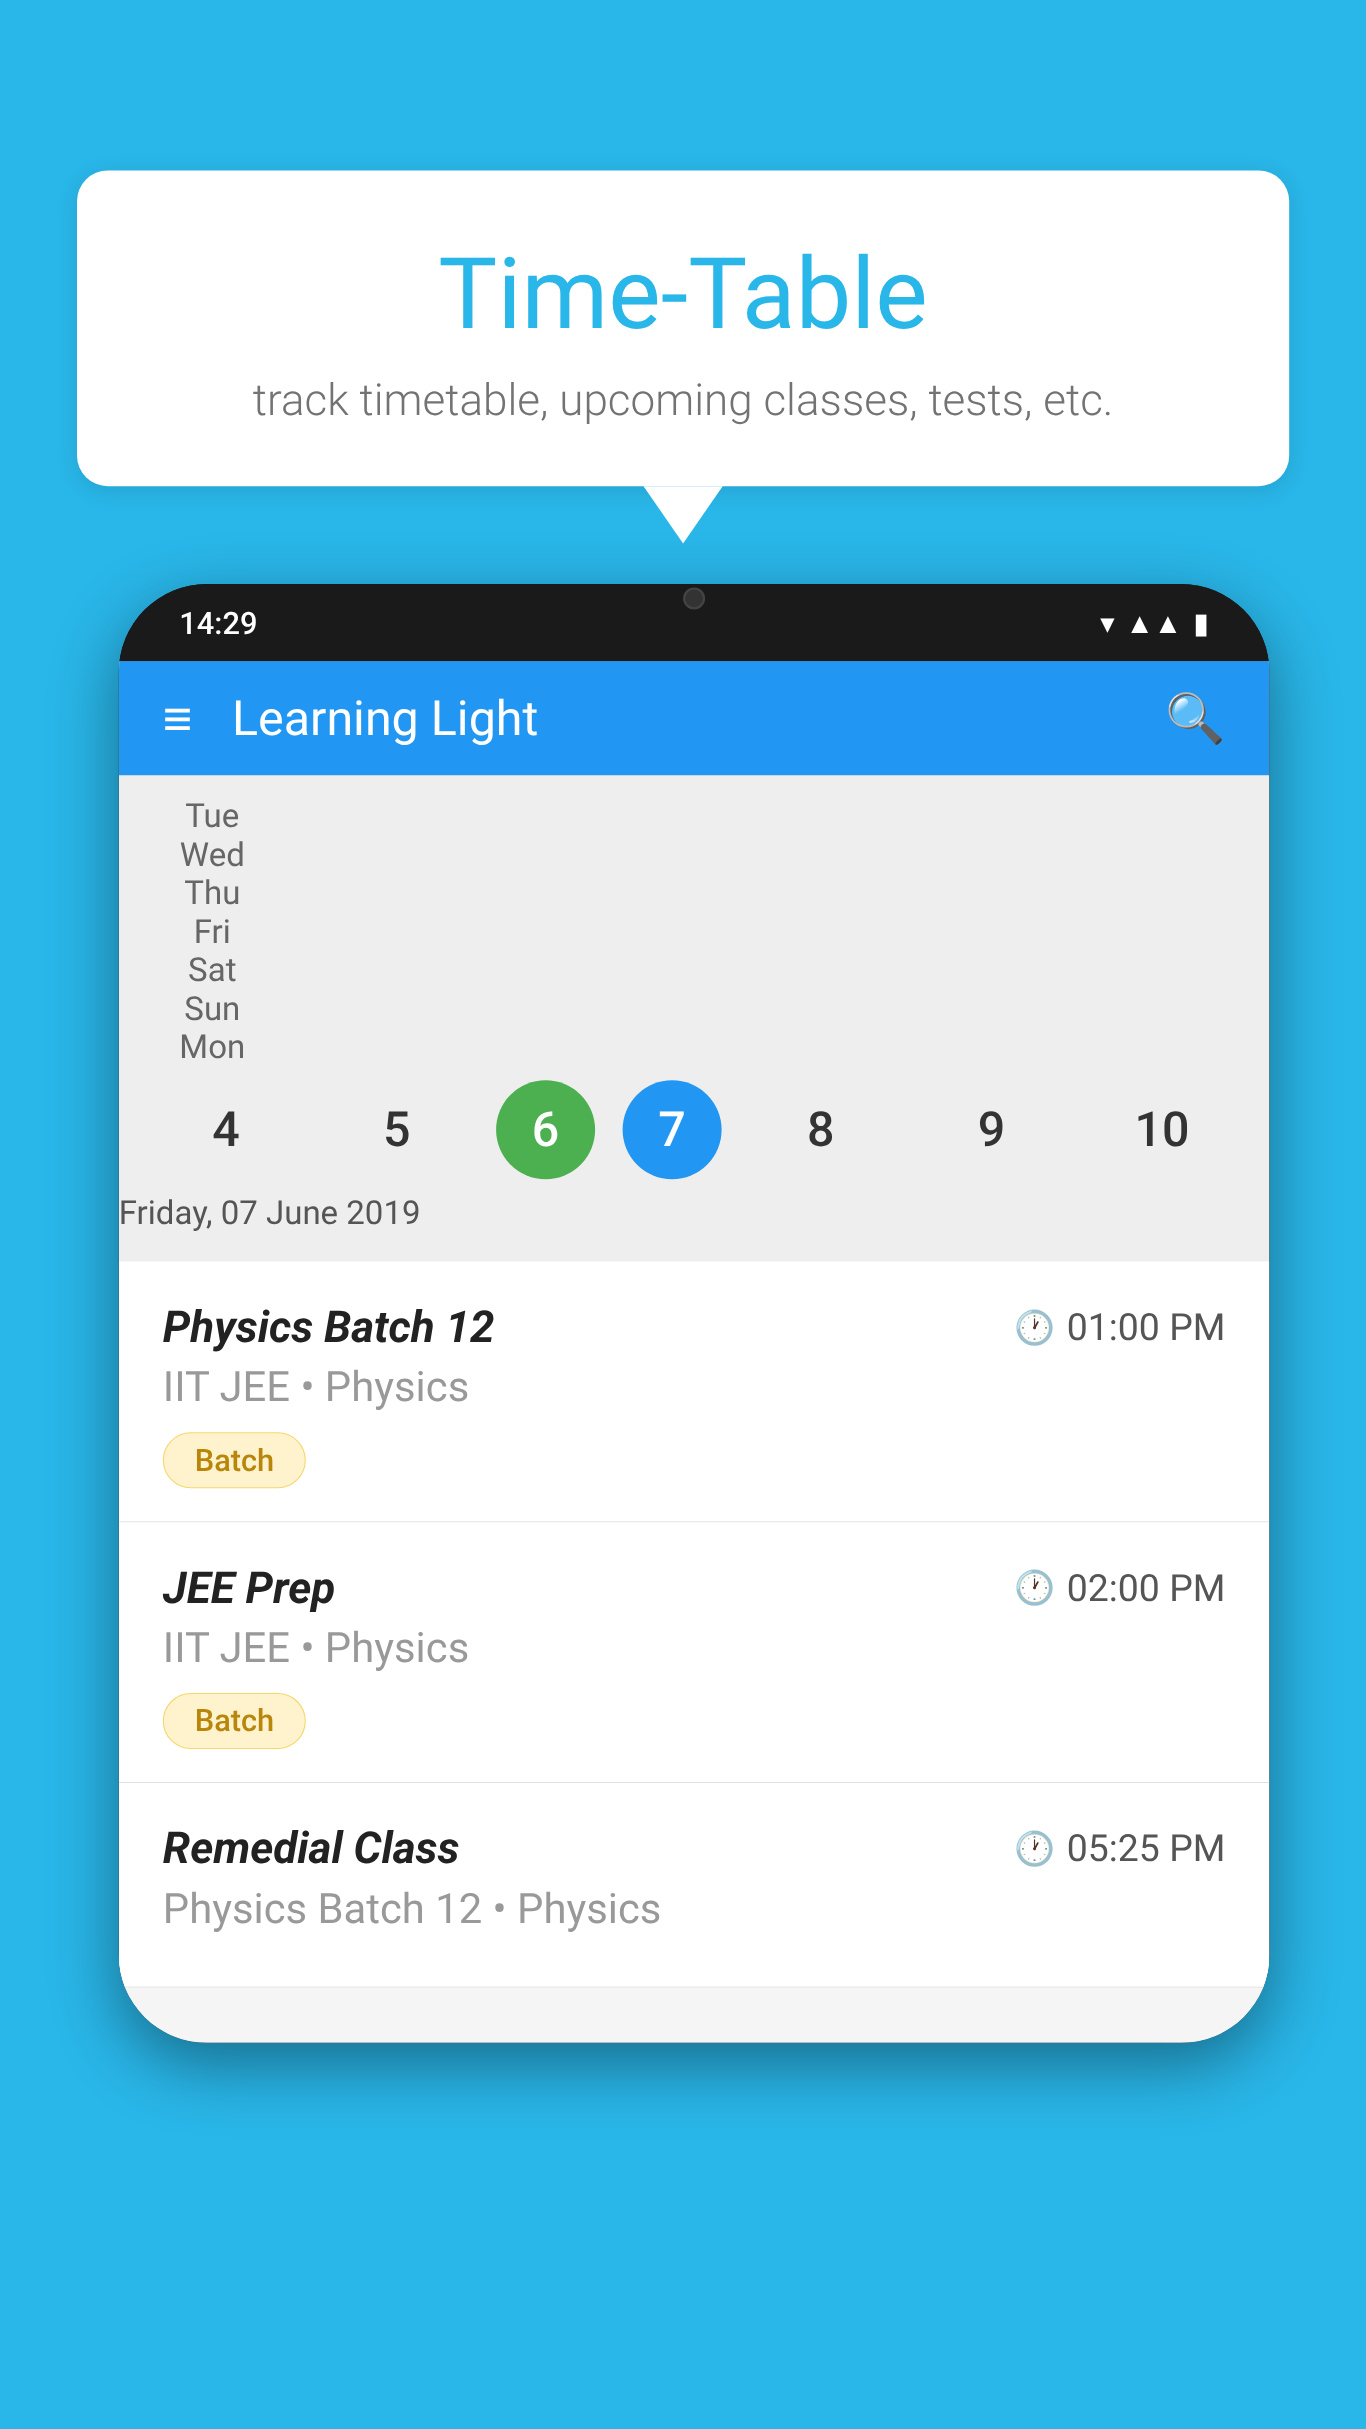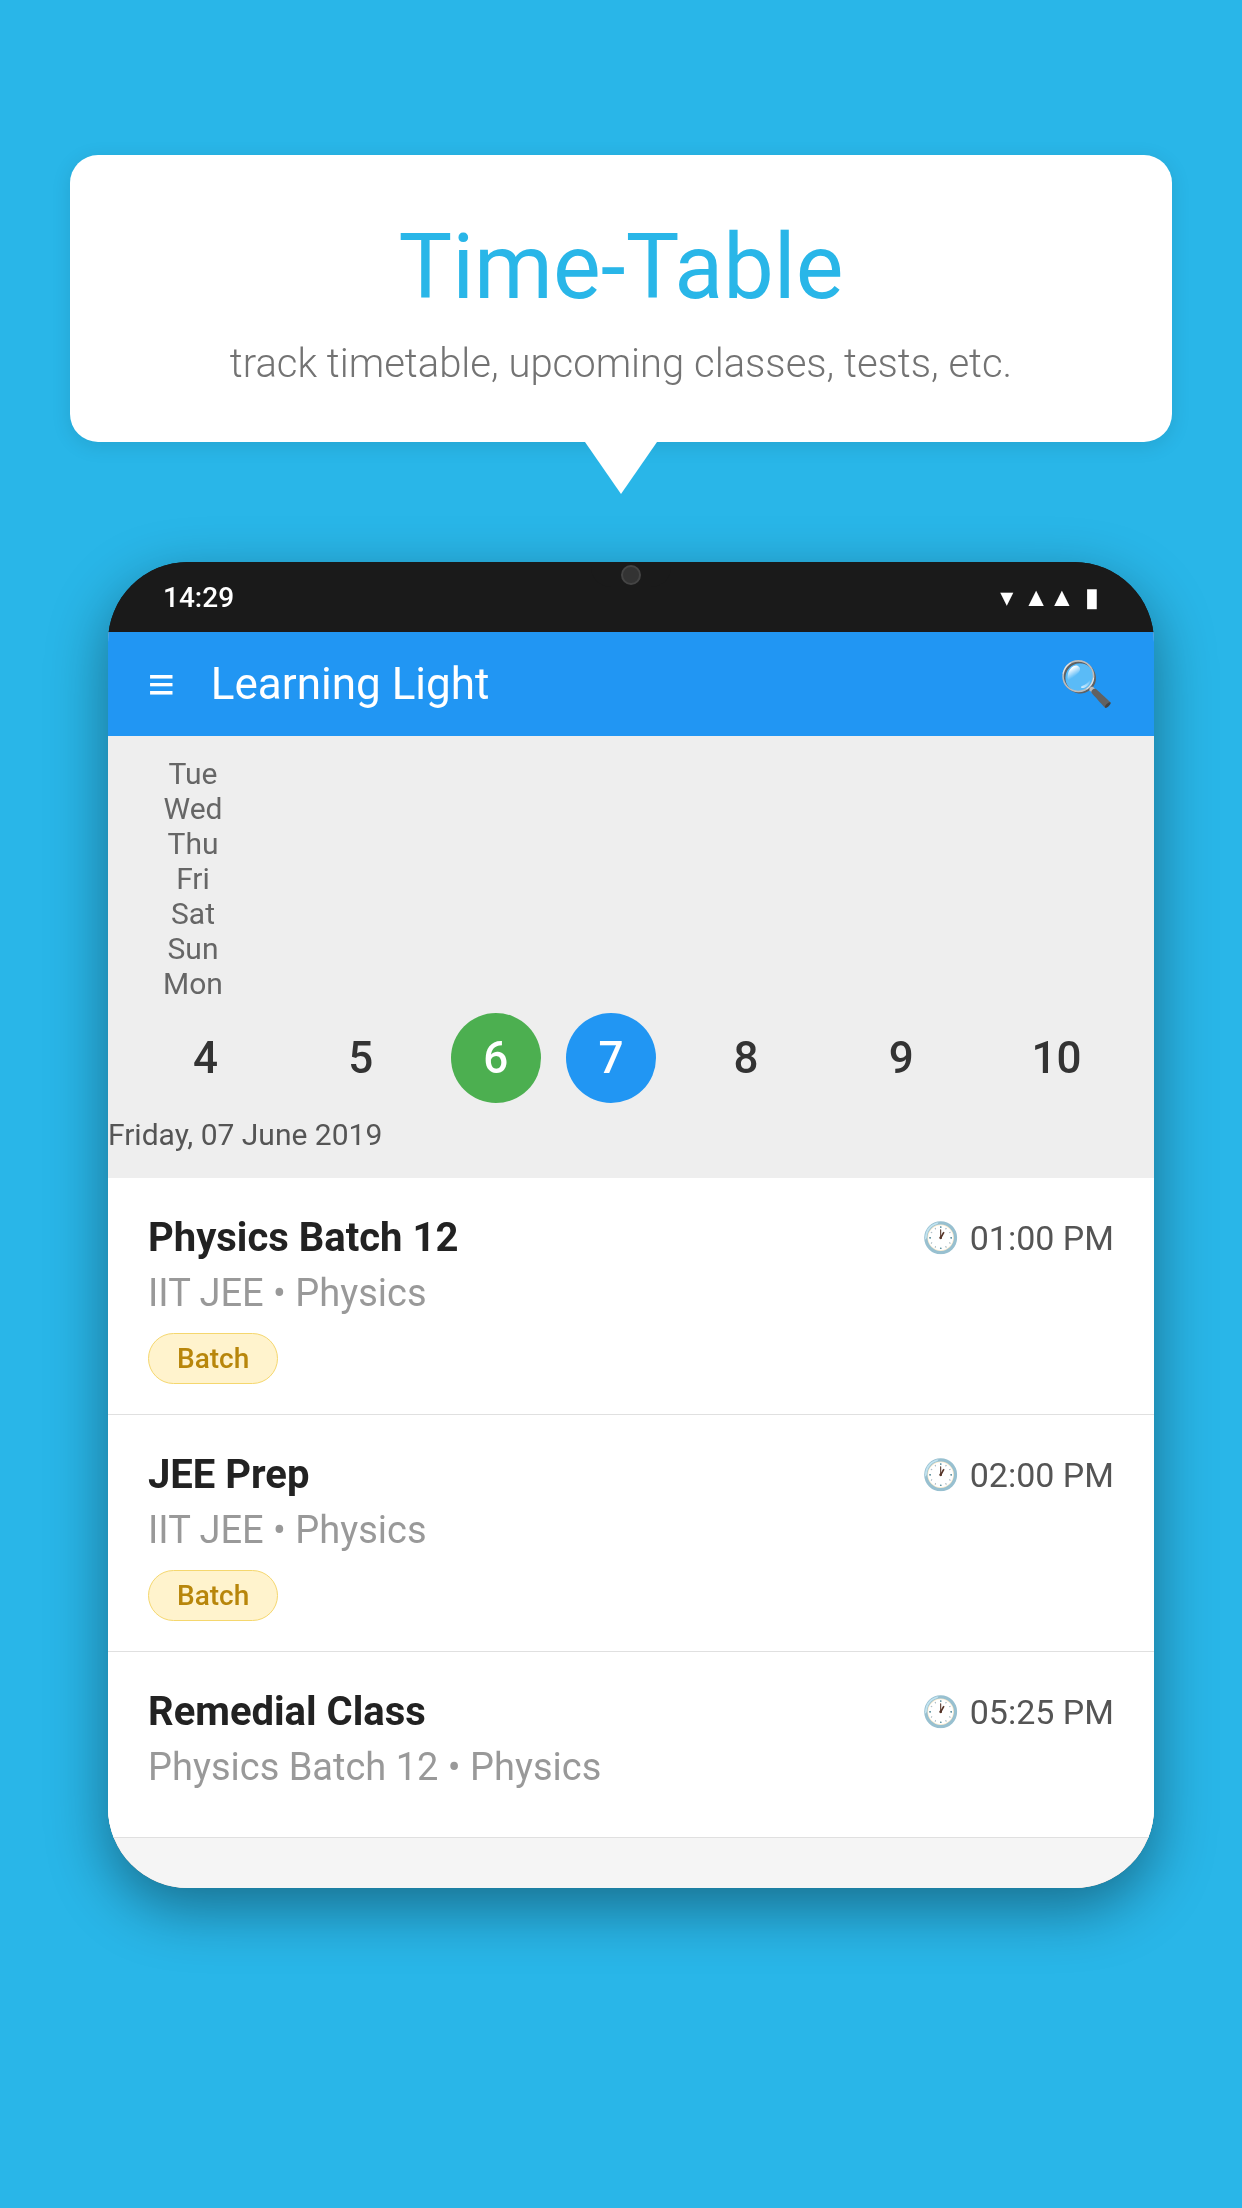--- a/index.html
+++ b/index.html
@@ -48,21 +48,21 @@
 
     .speech-bubble p {
       font-size: 40px;
       color: #737373;
       font-weight: 300;
     }
 
     
     .phone-wrapper {
       position: absolute;
-      top: 562px;
+      top: 531px;
       left: 88px;
       right: 88px;
       padding-left: 20px;
     }
 
     .phone {
       background: #1a1a1a;
       border-radius: 80px;
       padding: 0;
       overflow: hidden;
@@ -230,20 +230,21 @@
       display: flex;
       justify-content: space-between;
       align-items: center;
       margin-bottom: 10px;
     }
 
     .schedule-title {
       font-size: 40px;
       font-weight: 700;
       color: #222;
+      font-style: italic;
     }
 
     .schedule-time {
       display: flex;
       align-items: center;
       gap: 10px;
       font-size: 34px;
       color: #555;
     }
 

